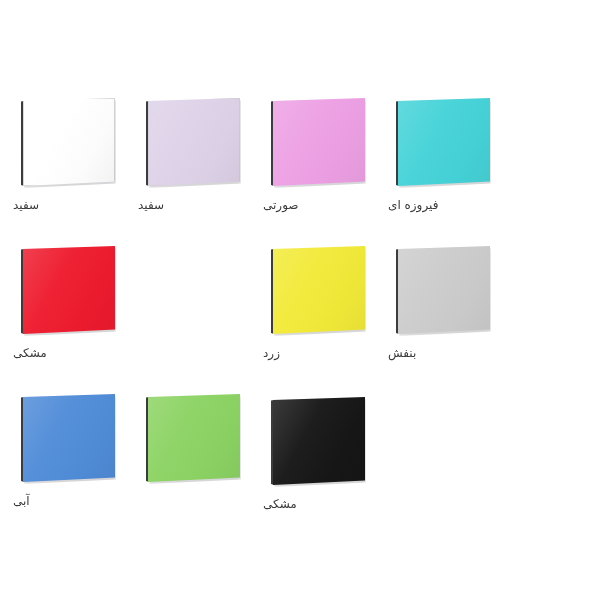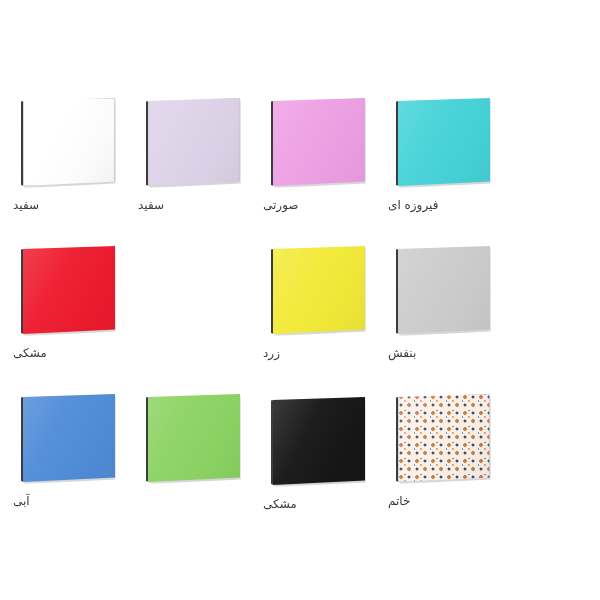--- a/index.html
+++ b/index.html
@@ -218,23 +218,13 @@
     <div class="swatch-cell" style="left: 263px; top: 389px;">
       <div class="card-stage">
         <div class="card-shadow"></div>
         <div class="card-spine"></div>
         <div class="card-face" style="background: rgb(22, 22, 22);">
           <div class="card-sheen"></div>
         </div>
       </div>
       <div class="swatch-label" style="color: rgb(58, 58, 58);">مشکی</div>
     </div>
-    <div class="swatch-cell" style="left: 388px; top: 386px;">
-      <div class="card-stage">
-        <div class="card-shadow"></div>
-        <div class="card-spine"></div>
-        <div class="card-face is-light khatam">
-          <div class="card-sheen"></div>
-        </div>
-      </div>
-      <div class="swatch-label" style="color: rgb(58, 58, 58);">خاتم</div>
-    </div>
   </div>
 
 </body></html>

